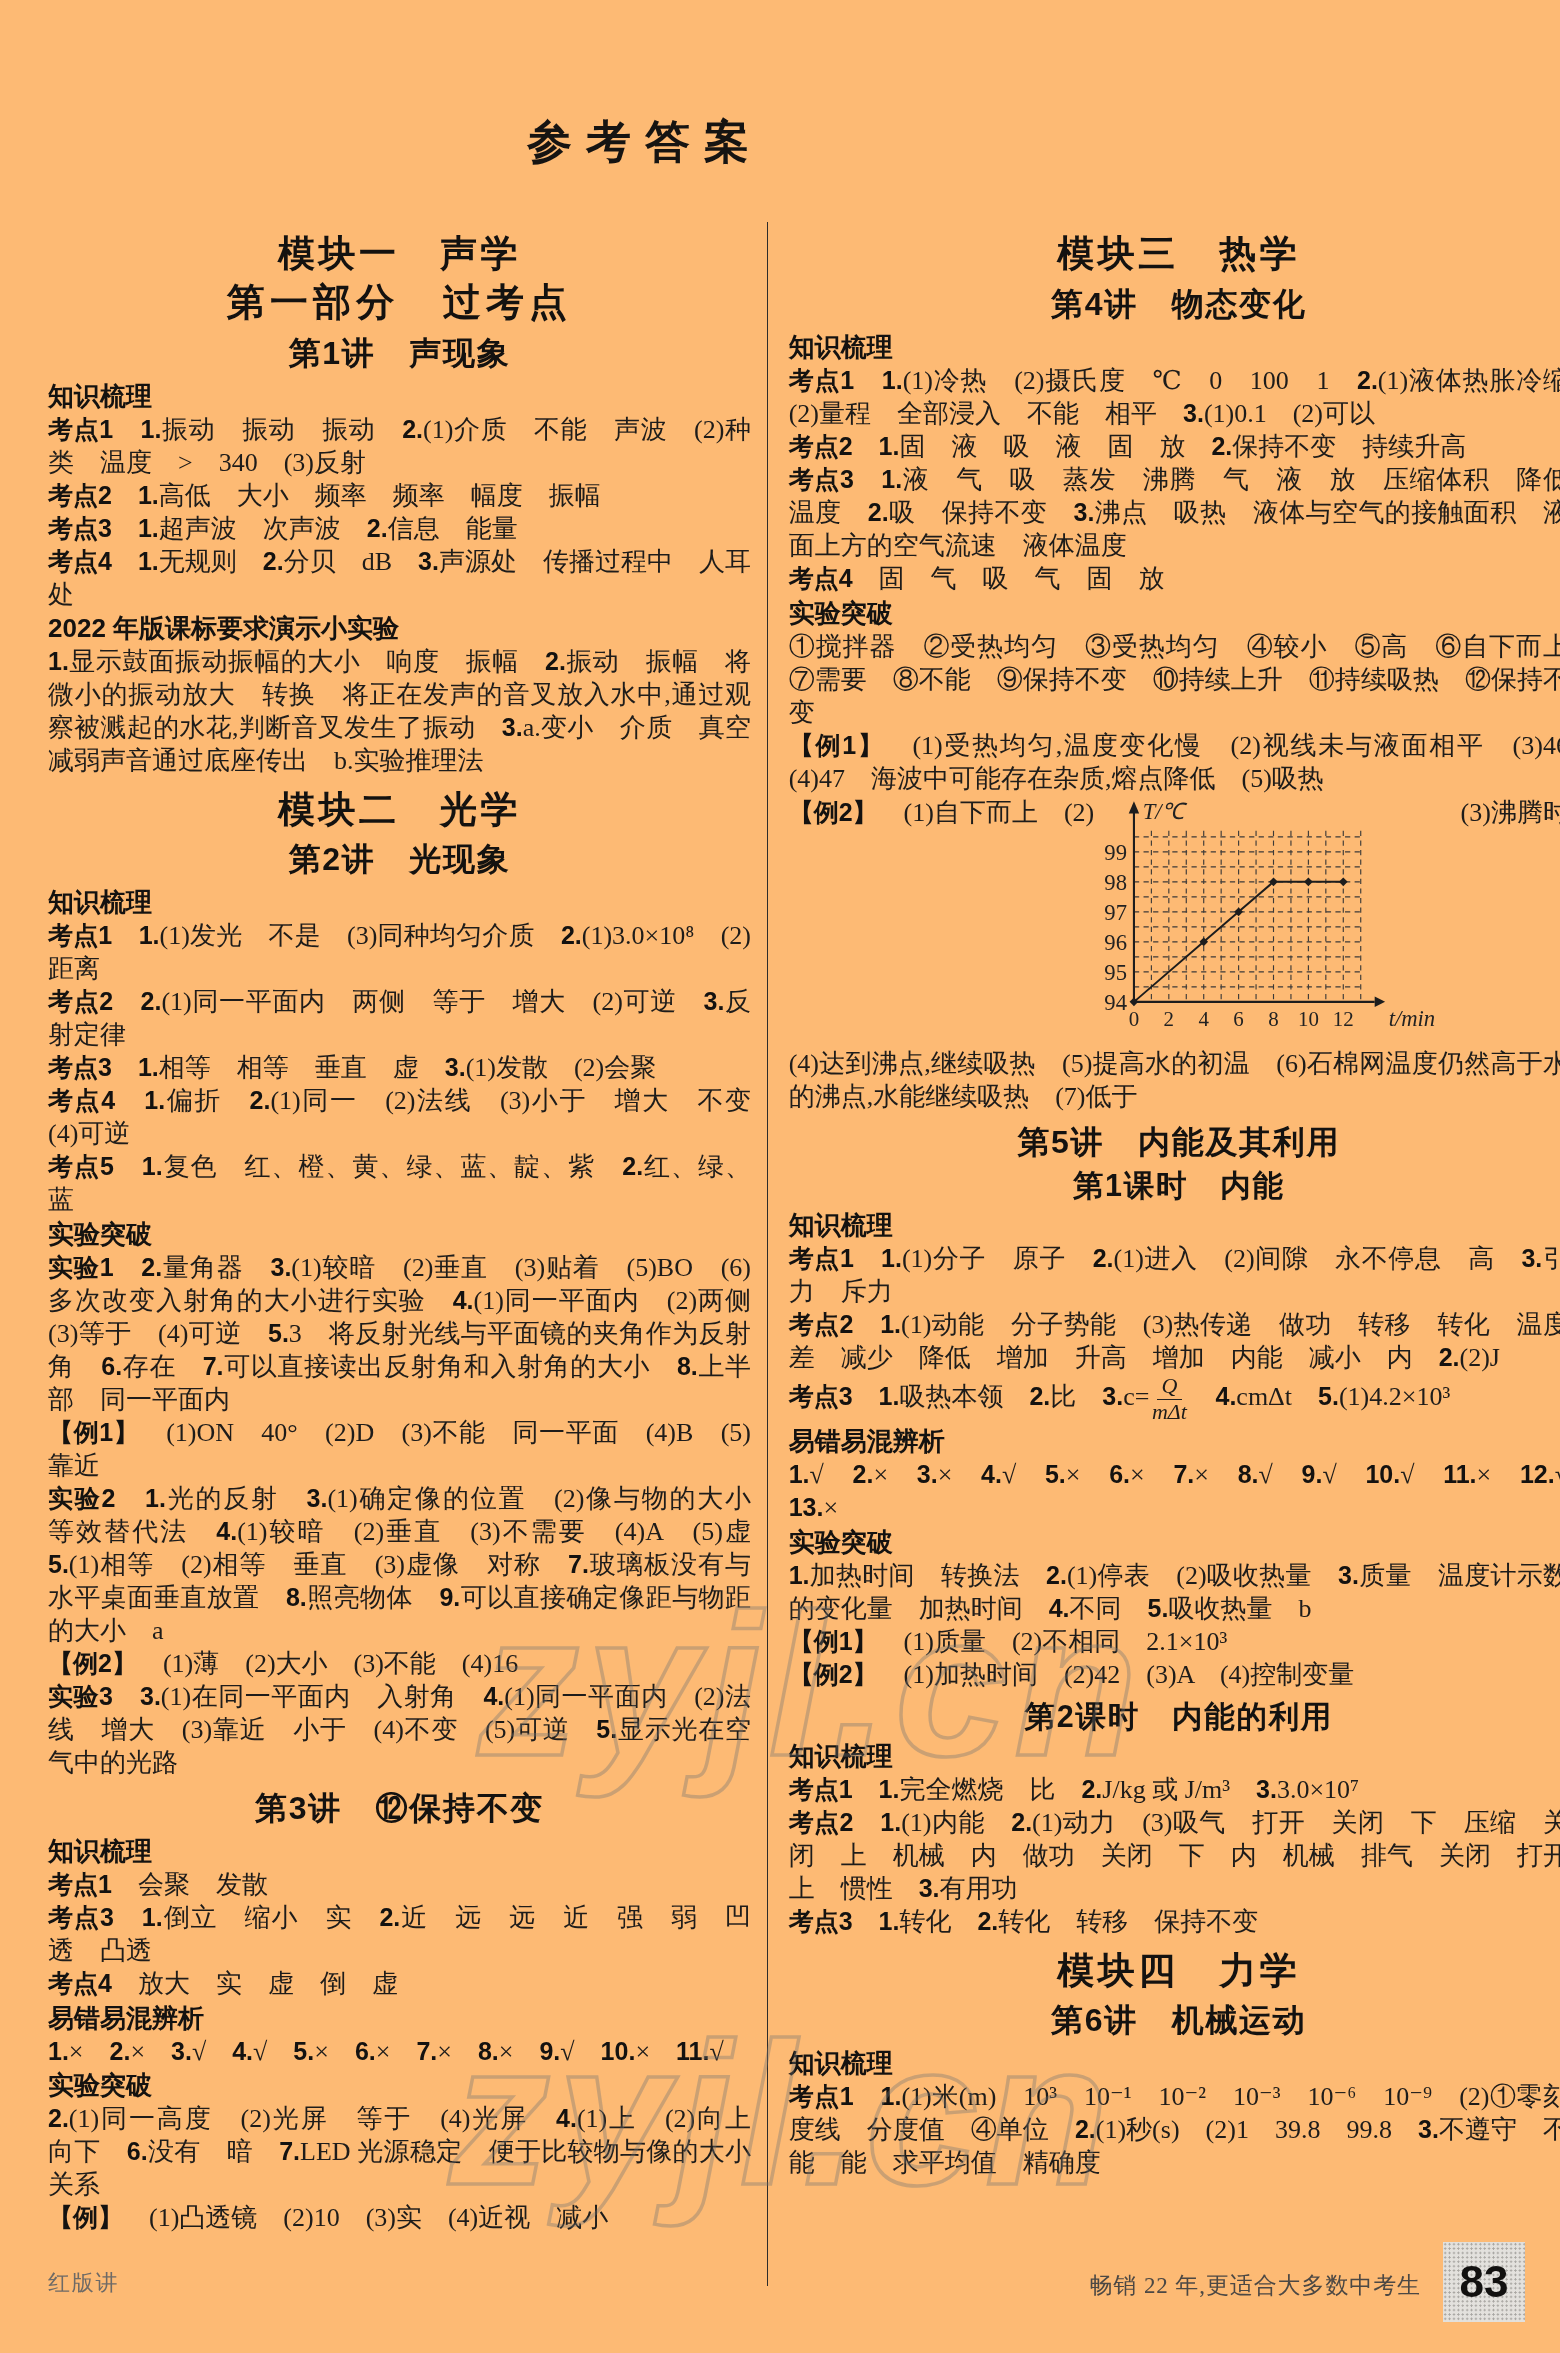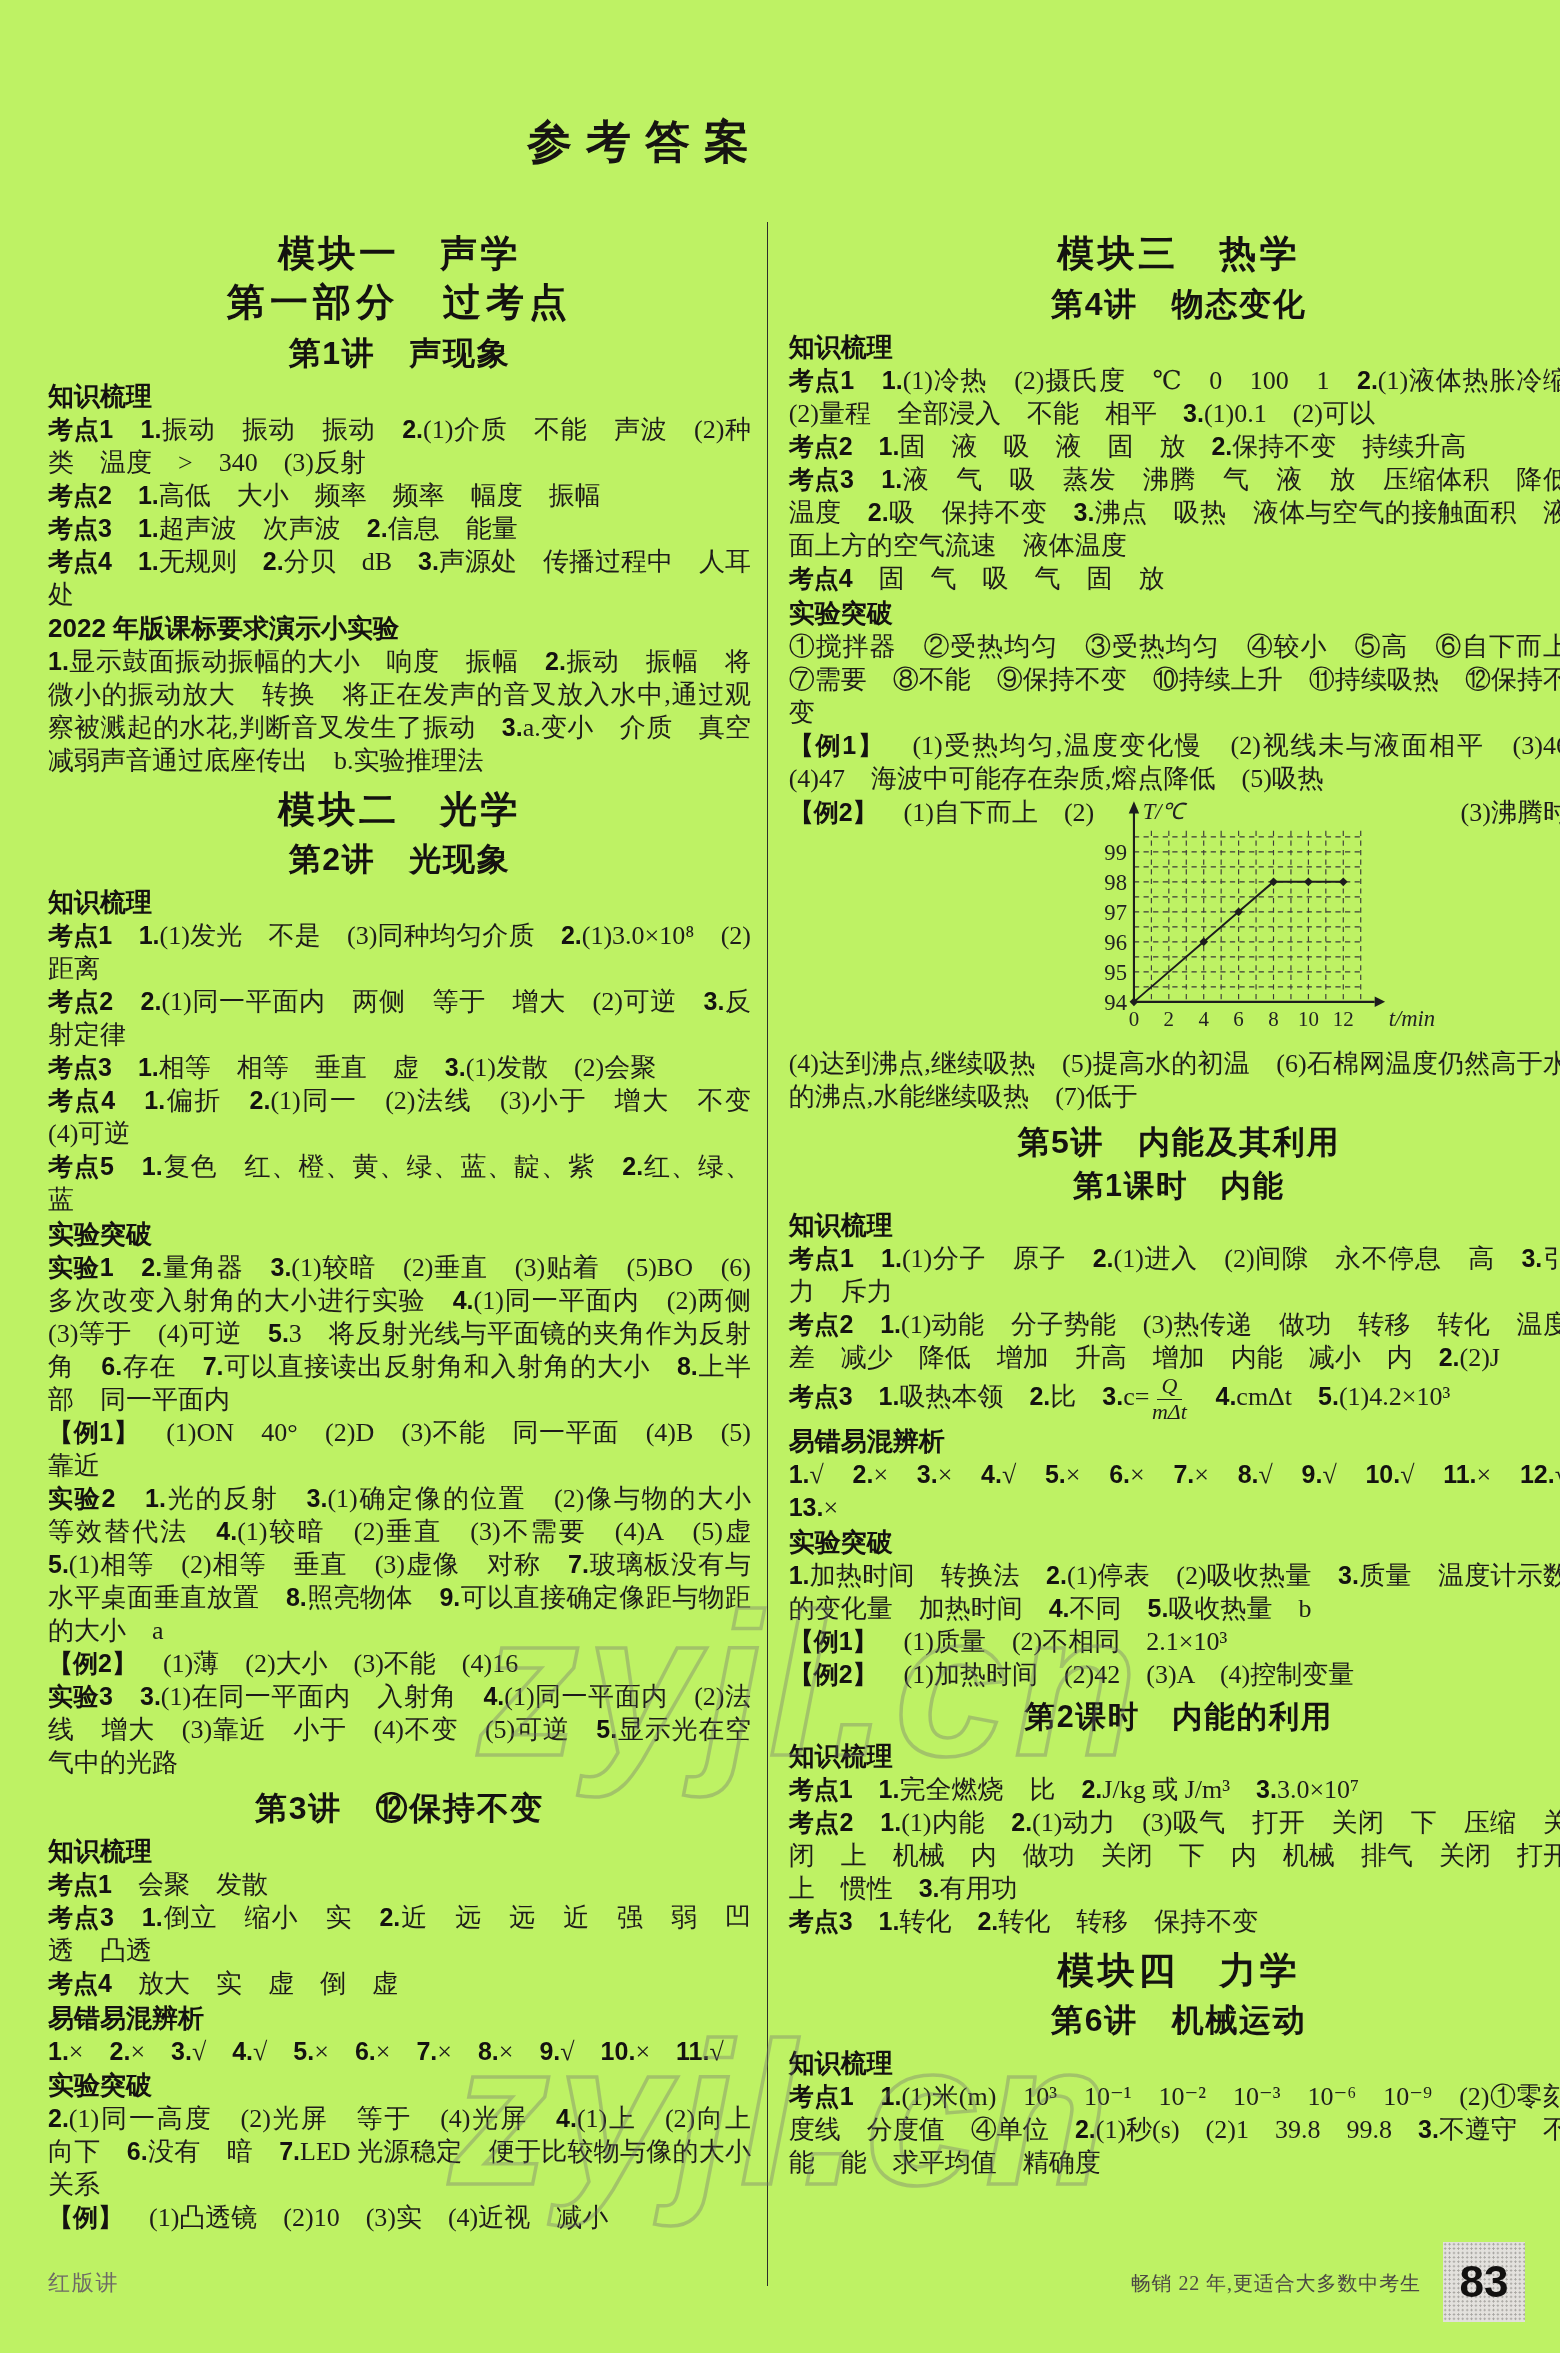--- a/index.html
+++ b/index.html
@@ -1,19 +1,19 @@
 <!DOCTYPE html>
 <html style="font-size:14px"><head>
 <meta charset="utf-8">
 <style>
   html,body{margin:0;padding:0;background:#e8e6e2;}
   .page{
     position:relative;
     width:1560px;height:2354px;
-    background:#bef264;
+    background:#fdba74;
     overflow:hidden;
     font-family:"Liberation Serif","DejaVu Serif",serif;
     color:#1e1c1a;
   }
   .doc-title{
     position:absolute;top:112px;left:0;width:1290px;
     text-align:center;
     font-family:"Liberation Sans","DejaVu Sans",sans-serif;
     font-weight:700;font-size:45px;letter-spacing:14px;color:#161412;
   }
@@ -59,21 +59,21 @@
     color:transparent;-webkit-text-stroke:3.5px rgba(115,115,115,.72);
     opacity:.5;white-space:nowrap;
   }
   .wm1{left:478px;top:1569px;}
   .wm2{left:449px;top:1998px;}
   .footer-left{
     position:absolute;left:48px;top:2254px;font-size:22px;color:#6e6a66;
     font-family:"Liberation Serif",serif;letter-spacing:1.7px;margin-top:14px;
   }
   .footer-right{
-    position:absolute;right:139px;top:2270px;font-size:20px;color:#4c4844;
+    position:absolute;right:139px;top:2270px;font-size:23px;color:#4c4844;
     font-family:"Liberation Serif",serif;letter-spacing:0.9px;
   }
   .page-num{
     position:absolute;right:35px;top:2242px;width:82px;height:80px;
     background-color:#e3e1dd;
     background-image:radial-gradient(#a9a7a3 0.9px, transparent 1px);
     background-size:4.4px 4.4px;
     display:flex;align-items:center;justify-content:center;
     font-family:"Liberation Sans",sans-serif;font-weight:700;font-size:44px;color:#121110;
   }

